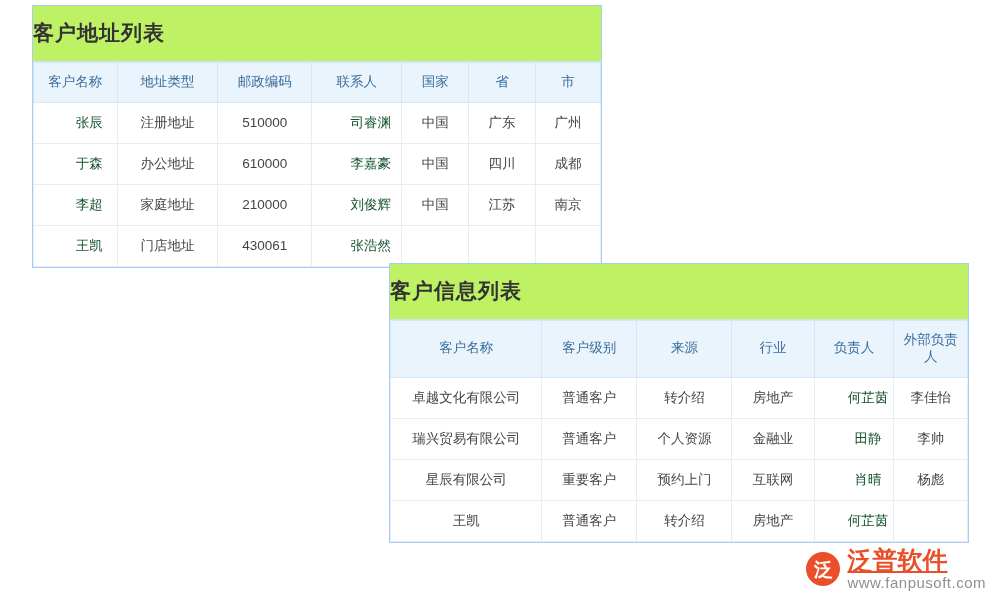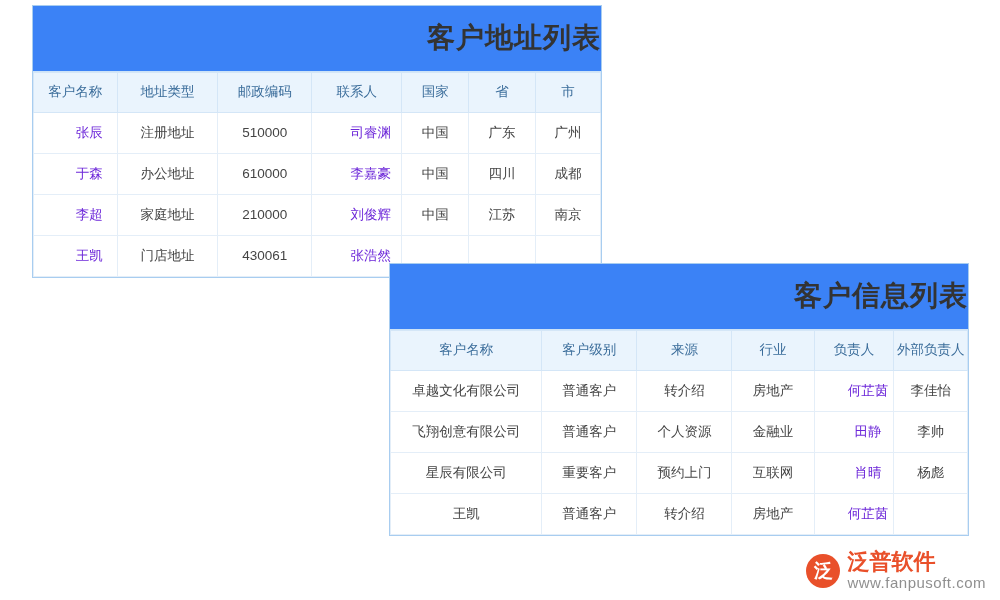--- a/index.html
+++ b/index.html
@@ -28,61 +28,61 @@
     width: 570px;
   }
 
   #customer-panel {
     left: 389px;
     top: 263px;
     width: 580px;
   }
 
   .panel-title {
-    text-align: right;
-    font-size: 28px;
+    text-align: left;
+    font-size: 21px;
     font-weight: bold;
     color: #333333;
     padding: 13px 0 14px 0;
     border-bottom: 1px solid #cde3f7;
-    background: #3b82f6;
+    background: #bef264;
     letter-spacing: 1px;
   }
 
   table {
     border-collapse: collapse;
     width: 100%;
     table-layout: fixed;
   }
 
   thead th {
     background: #eaf4fd;
     color: #3a6c9a;
     font-size: 13.5px;
     font-weight: normal;
-    padding: 11px 0;
+    padding: 11px 7px;
     border: 1px solid #d4e6f7;
     text-align: center;
     line-height: 1.25;
   }
 
   tbody td {
     font-size: 13.5px;
     color: #444444;
     padding: 11px 4px;
     border: 1px solid #e4eef8;
     text-align: center;
     background: #ffffff;
     white-space: nowrap;
     overflow: hidden;
     text-overflow: ellipsis;
   }
 
   tbody td.link {
-    color: #6d28d9;
+    color: #14532d;
     padding-left: 32px;
   }
 
   
   #address-table col.c0 { width: 80px; }
   #address-table col.c1 { width: 96px; }
   #address-table col.c2 { width: 90px; }
   #address-table col.c3 { width: 86px; }
   #address-table col.c4 { width: 64px; }
   #address-table col.c5 { width: 64px; }
@@ -112,24 +112,25 @@
     background: #e8471f;
     color: #ffffff;
     font-size: 19px;
     font-weight: bold;
     display: flex;
     align-items: center;
     justify-content: center;
     line-height: 1;
   }
   #watermark .wm-text .wm-name {
-    font-size: 22px;
+    font-size: 25px;
     font-weight: bold;
     color: #e8471f;
     line-height: 1.1;
+    text-decoration: underline;
   }
   #watermark .wm-text .wm-url {
     font-size: 15px;
     color: #8a8a8a;
     letter-spacing: 0.5px;
     line-height: 1.2;
   }
 </style>
 </head>
 <body>
@@ -222,21 +223,21 @@
     <tbody>
         <tr>
           <td>卓越文化有限公司</td>
           <td>普通客户</td>
           <td>转介绍</td>
           <td>房地产</td>
           <td class="link">何芷茵</td>
           <td>李佳怡</td>
         </tr>
         <tr>
-          <td>飞翔创意有限公司</td>
+          <td>瑞兴贸易有限公司</td>
           <td>普通客户</td>
           <td>个人资源</td>
           <td>金融业</td>
           <td class="link">田静</td>
           <td>李帅</td>
         </tr>
         <tr>
           <td>星辰有限公司</td>
           <td>重要客户</td>
           <td>预约上门</td>

